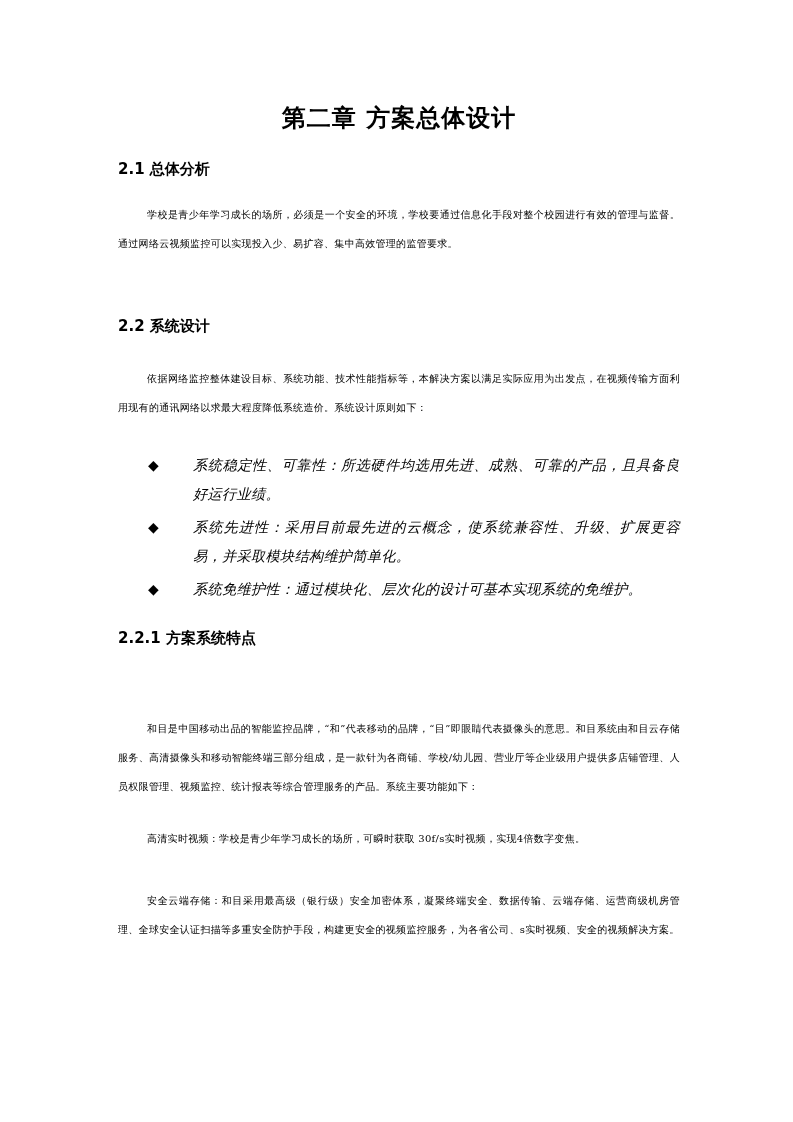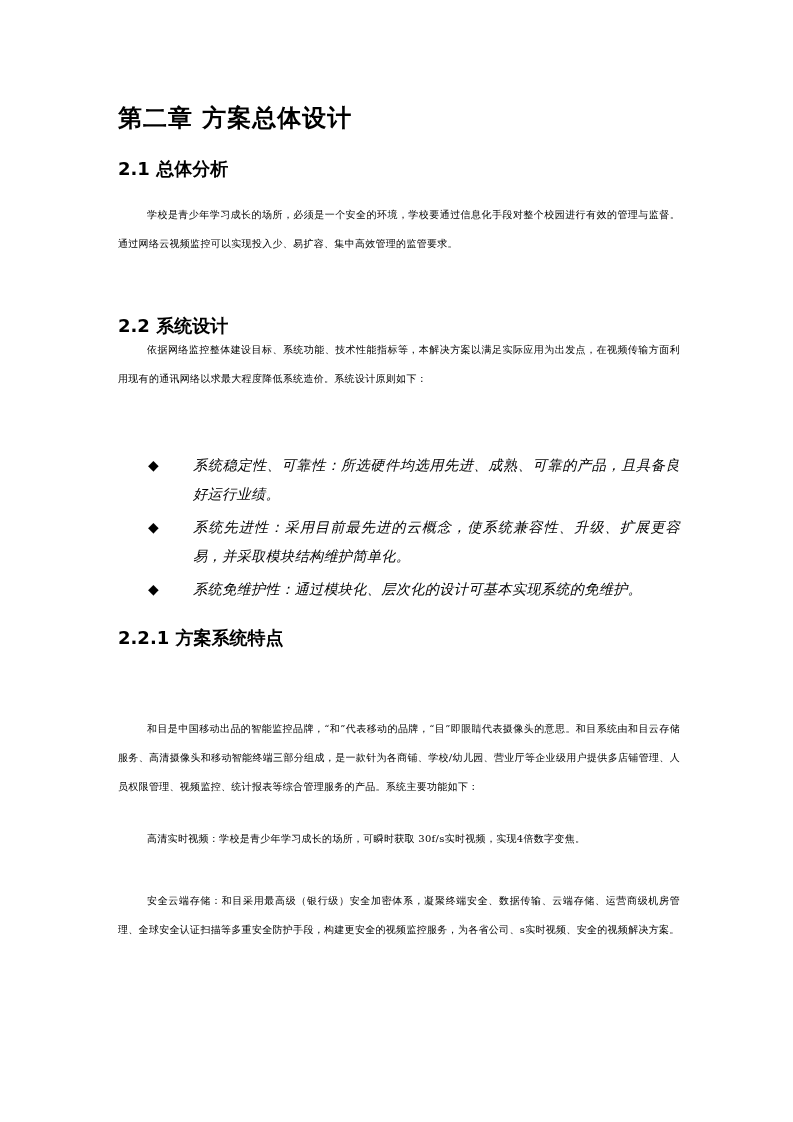--- a/index.html
+++ b/index.html
@@ -19,33 +19,33 @@
       position: absolute;
       left: 118px;
       top: 0;
       width: 562px;
     }
     .chapter-title {
       position: absolute;
       left: 0;
       width: 562px;
       top: 100px;
-      text-align: left;
+      text-align: center;
       font-family: "DejaVu Sans", "Liberation Sans", sans-serif;
       font-weight: bold;
       font-size: 24px;
       line-height: 36px;
       letter-spacing: 1px;
     }
     .h2 {
       position: absolute;
       left: 0;
       font-family: "DejaVu Sans", "Liberation Sans", sans-serif;
       font-weight: bold;
-      font-size: 18px;
+      font-size: 15px;
       line-height: 26px;
     }
     .para {
       position: absolute;
       left: 0;
       width: 562px;
       font-size: 10px;
       line-height: 29px;
       text-align: justify;
       text-indent: 29px;
@@ -78,21 +78,21 @@
 <body>
 
 <div class="page">
 
   <div class="chapter-title">第二章 方案总体设计</div>
 
   <div class="h2" style="top:156px;">2.1 总体分析</div>
   <div class="para" style="top:200px;">学校是青少年学习成长的场所，必须是一个安全的环境，学校要通过信息化手段对整个校园进行有效的管理与监督。通过网络云视频监控可以实现投入少、易扩容、集中高效管理的监管要求。</div>
 
   <div class="h2" style="top:313px;">2.2 系统设计</div>
-  <div class="para" style="top:336px;font-family:Liberation Mono, monospace;">依据网络监控整体建设目标、系统功能、技术性能指标等，本解决方案以满足实际应用为出发点，在视频传输方面利用现有的通讯网络以求最大程度降低系统造价。系统设计原则如下：</div>
+  <div class="para" style="top:364px;">依据网络监控整体建设目标、系统功能、技术性能指标等，本解决方案以满足实际应用为出发点，在视频传输方面利用现有的通讯网络以求最大程度降低系统造价。系统设计原则如下：</div>
 
   <div class="bullet" style="top:451px;">
     <span class="mark">◆</span>
     <span class="text">系统稳定性、可靠性：所选硬件均选用先进、成熟、可靠的产品，且具备良好运行业绩。</span>
   </div>
   <div class="bullet" style="top:513px;">
     <span class="mark">◆</span>
     <span class="text">系统先进性：采用目前最先进的云概念，使系统兼容性、升级、扩展更容易，并采取模块结构维护简单化。</span>
   </div>
   <div class="bullet" style="top:575px;">

